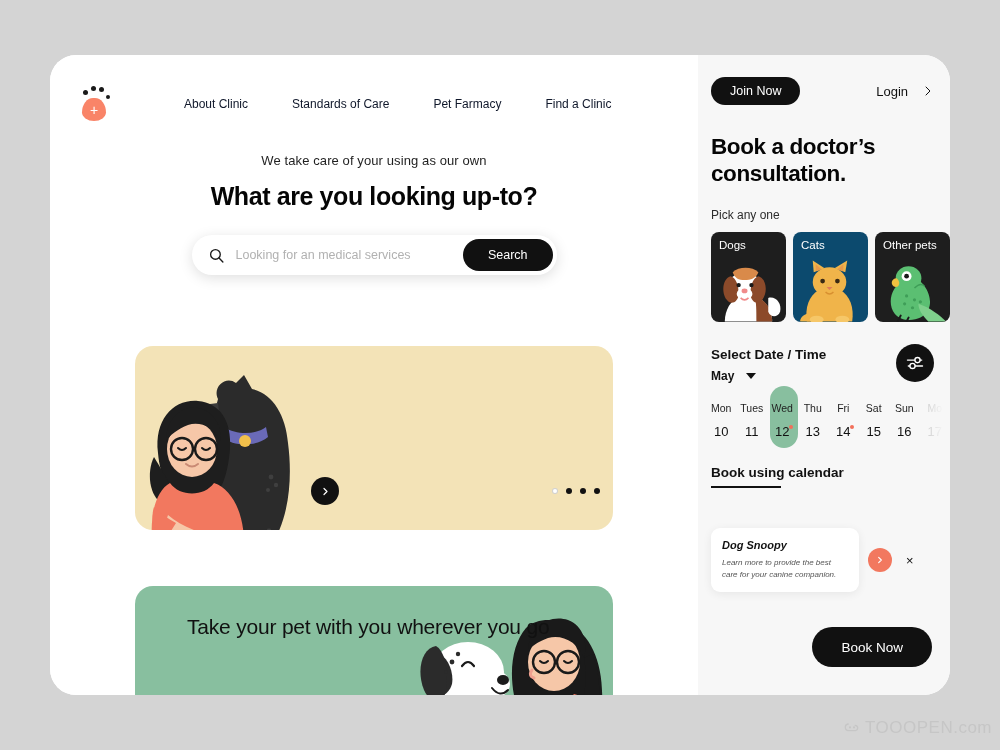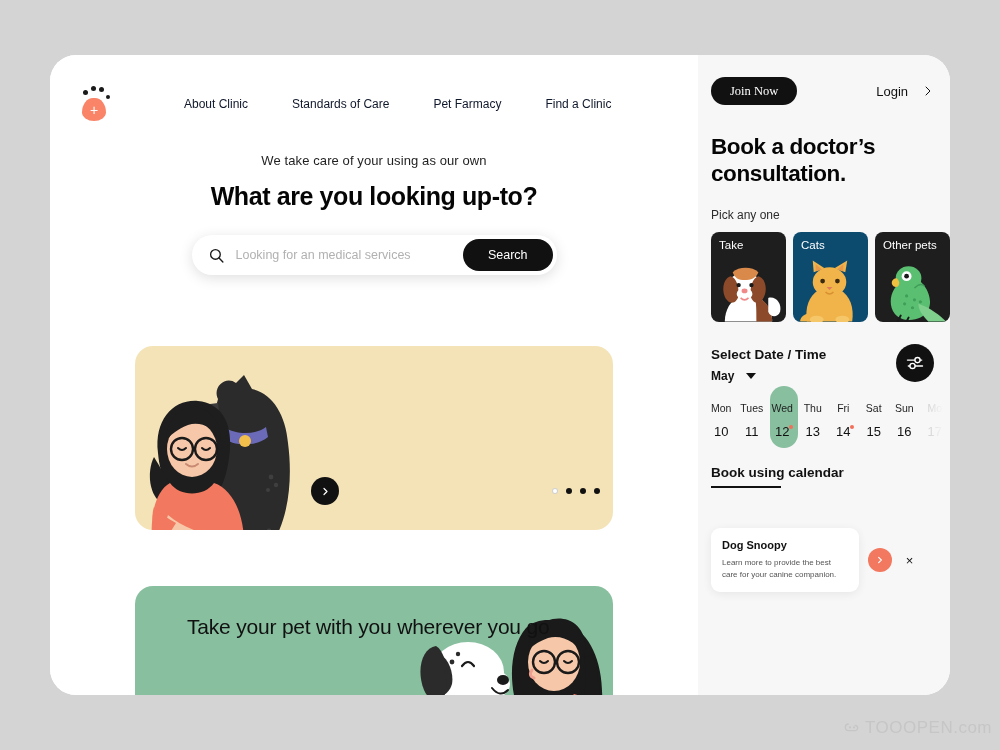--- a/index.html
+++ b/index.html
@@ -172,21 +172,21 @@
 
   .panel-top {
     display: flex; align-items: center; justify-content: space-between;
     padding: 0 18px 0 13px;
   }
   .join-btn {
     background: #111111; color: #ffffff;
     border: none; border-radius: 18px;
     height: 28px; padding: 0 19px;
     font-size: 12.5px;
-    font-family: Liberation Serif, serif;
+    font-family: Liberation Sans, sans-serif;
     cursor: pointer;
   }
   .login-wrap { display: flex; align-items: center; gap: 16px; cursor: pointer; }
   .login-text { font-size: 13px; color: #111111; }
   .chev { width: 8px; height: 12px; }
 
   .panel-h1 {
     margin: 28px 0 0 13px;
     font-size: 22.5px;
     font-weight: bold;
@@ -294,21 +294,21 @@
   }
   .book-cal-underline {
     margin: 5px 0 0 13px;
     width: 70px; height: 2px; background: #111111;
   }
 
   
   .toast-row {
     position: absolute;
     left: 13px; top: 473px;
-    display: flex; align-items: center;
+    display: flex; align-items: center; font-style: italic;
   }
   .toast {
     width: 148px;
     background: #ffffff;
     border-radius: 9px;
     padding: 11px 11px 12px 11px;
     box-shadow: 0 2px 10px rgba(0,0,0,.07);
   }
   .toast-title { font-size: 11px; font-weight: bold; color: #111111; }
   .toast-body { margin-top: 6px; font-size: 8px; color: #555555; line-height: 1.45; }
@@ -532,21 +532,21 @@
           </div>
         </div>
 
         <h1 class="panel-h1">Book a doctor’s consultation.</h1>
         <div class="pick-label">Pick any one</div>
 
         
         <div class="pets">
 
           <div class="pet">
-            <span class="pet-label">Take</span>
+            <span class="pet-label">Dogs</span>
             <svg class="pet-art" viewBox="0 0 76 66">
               <path d="M30 40 C20 44 14 54 14 66 L62 66 C62 56 56 44 44 40 Z" fill="#ffffff"></path>
               <path d="M44 40 C56 44 62 54 62 66 L46 66 C46 54 46 46 44 40 Z" fill="#8c4a2a"></path>
               <path d="M58 42 C66 40 72 48 70 56 C68 62 60 62 58 56 Z" fill="#ffffff"></path>
               <ellipse cx="34" cy="30" rx="16" ry="14" fill="#ffffff"></ellipse>
               <path d="M20 20 C12 22 10 36 16 44 C20 50 28 46 28 38 C28 30 26 22 20 20 Z" fill="#8c4a2a"></path>
               <path d="M48 20 C56 22 58 36 52 44 C48 50 40 46 40 38 C40 30 42 22 48 20 Z" fill="#8c4a2a"></path>
               <path d="M22 16 C28 10 42 10 48 16 C46 22 40 24 34 24 C28 24 24 22 22 16 Z" fill="#d98a4a"></path>
               <ellipse cx="34" cy="38" rx="8" ry="6" fill="#ffffff"></ellipse>
               <ellipse cx="34" cy="35" rx="3" ry="2.4" fill="#f08a8a"></ellipse>
@@ -663,20 +663,21 @@
             <div class="toast-body">Learn more to provide the best care for your canine companion.</div>
           </div>
           <div class="toast-next">
             <svg viewBox="0 0 12 12">
               <polyline points="4,2 8,6 4,10" fill="none" stroke="#ffffff" stroke-width="1.7" stroke-linecap="round" stroke-linejoin="round"></polyline>
             </svg>
           </div>
           <div class="toast-close">×</div>
         </div>
 
+        <button class="book-now">Book Now</button>
       </div>
     </div>
 
   </div>
 
   <div class="watermark">
     <svg class="wm-ico" viewBox="0 0 24 24">
       <path d="M7 6 a5 5 0 1 0 0 10 h10 a4 4 0 1 0 -1 -8" fill="none" stroke="#c6c6c6" stroke-width="2"></path>
       <circle cx="9" cy="11" r="1.6" fill="#c6c6c6"></circle>
       <circle cx="15" cy="11" r="1.6" fill="#c6c6c6"></circle>

